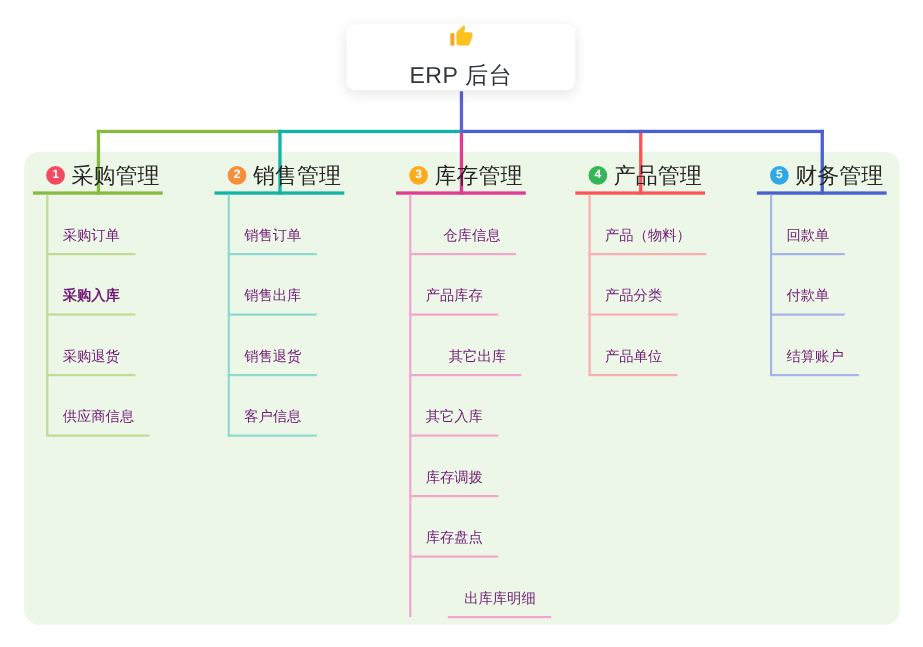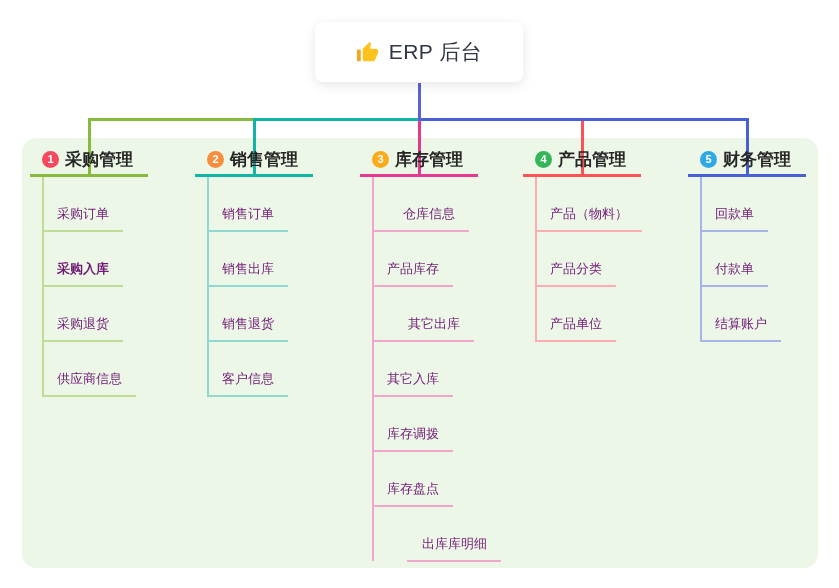--- a/index.html
+++ b/index.html
@@ -2,30 +2,30 @@
 <html><head>
 <meta charset="utf-8">
 <style>
   html,body{margin:0;padding:0;background:#ffffff;}
   body{position:relative;width:839px;height:588px;overflow:hidden;
        font-family:"Liberation Sans","DejaVu Sans",sans-serif;}
   .panel{position:absolute;left:22px;top:138px;width:796px;height:430px;
          border-radius:14px;}
   .root-card{position:absolute;left:315px;top:22px;width:208px;height:60px;
          background:#ffffff;border-radius:8px;box-shadow:0 3px 12px rgba(0,0,0,.10);
-         display:flex;align-items:center;justify-content:center;gap:10px;}
+         display:flex;align-items:center;justify-content:center;gap:10px;flex-direction:column;}
   .root-title{font-size:21px;font-weight:500;letter-spacing:.5px;}
   .line{position:absolute;}
   .branch{position:absolute;top:145px;width:118px;}
   .b-header{display:flex;align-items:center;gap:6px;height:32px;
          border-bottom:3px solid;box-sizing:border-box;padding-left:12px;cursor:default;}
   .badge{width:17px;height:17px;border-radius:50%;color:#fff;font-size:11px;
          font-weight:700;display:flex;align-items:center;justify-content:center;
          flex:0 0 17px;line-height:1;}
-  .b-label{font-size:17px;font-weight:700;color:#262626;white-space:nowrap;}
+  .b-label{font-size:20px;font-weight:400;color:#262626;white-space:nowrap;}
   .spine{position:absolute;left:12px;top:32px;width:2px;}
   .rows{margin-left:12px;}
   .row{height:55px;display:flex;align-items:flex-end;}
   .child{display:inline-block;white-space:nowrap;font-size:13px;color:#701a75;
          padding:0 14px 7px 15px;border-bottom:2px solid;}
 </style>
 </head>
 <body>
 
 <div class="panel" style="background: rgb(237, 247, 232);"></div>

